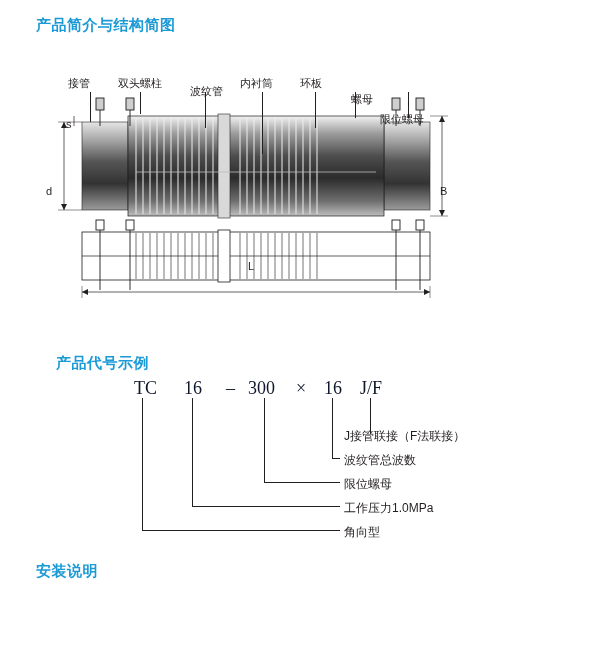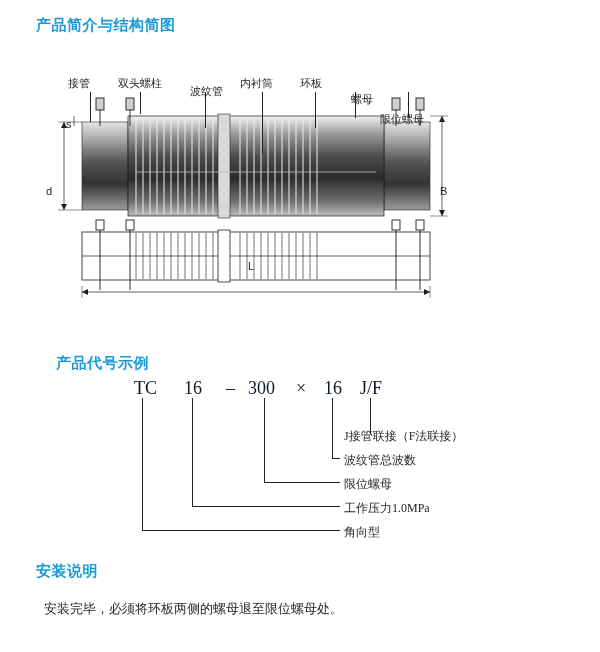--- a/index.html
+++ b/index.html
@@ -64,21 +64,20 @@
     font-size: 18px;
     font-family: "Liberation Serif", serif;
     color: #0f172a;
     white-space: nowrap;
   }
   .code-desc {
     position: absolute;
     font-size: 12px;
     color: #231f20;
     white-space: nowrap;
-    font-family: Liberation Serif, serif;
   }
   .vline {
     position: absolute;
     width: 1px;
     background: #231f20;
   }
   .hline {
     position: absolute;
     height: 1px;
     background: #231f20;
@@ -300,14 +299,13 @@
   <div id="code-descs">
       <div class="code-desc" style="left: 304px; top: 50px;">J接管联接（F法联接）</div>
       <div class="code-desc" style="left: 304px; top: 74px;">波纹管总波数</div>
       <div class="code-desc" style="left: 304px; top: 98px;">限位螺母</div>
       <div class="code-desc" style="left: 304px; top: 122px;">工作压力1.0MPa</div>
       <div class="code-desc" style="left: 304px; top: 146px;">角向型</div>
     </div>
 </div>
 
 <div id="install-notes">
-  <div>安装完毕，必须将环板两侧的螺母退至限位螺母处。</div>
 </div>
 
 </body></html>

